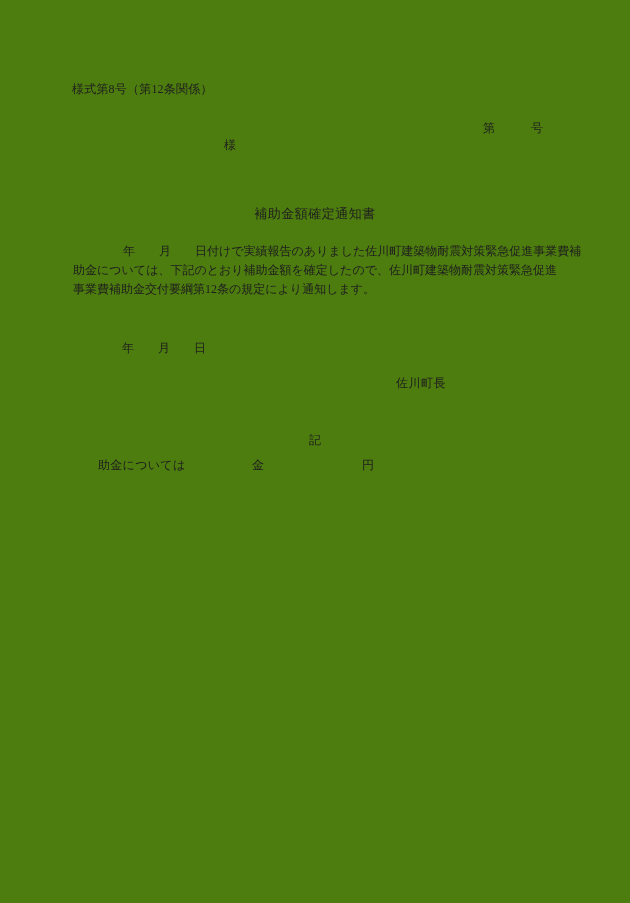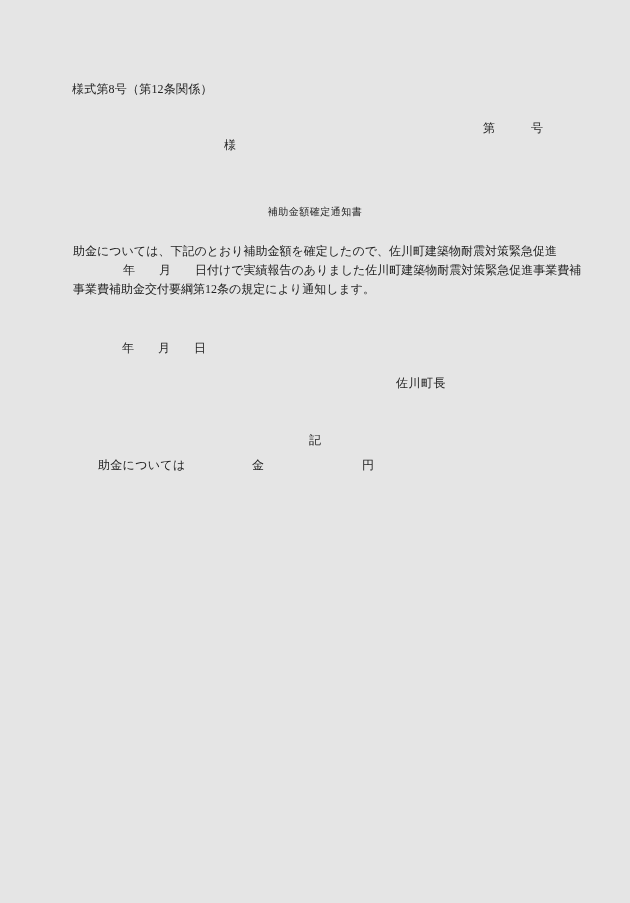--- a/index.html
+++ b/index.html
@@ -4,36 +4,36 @@
 <style>
   html, body {
     margin: 0;
     padding: 0;
     background: #fbfbfb;
   }
   .page {
     position: relative;
     width: 630px;
     height: 903px;
-    background: #e5e5e5;
+    background: #4d7c0f;
     color: #1e1e1e;
     font-family: "Liberation Serif", "DejaVu Serif", serif;
     font-size: 12px;
     overflow: hidden;
   }
   .abs { position: absolute; white-space: pre; }
 
   .form-number   { left: 72px;  top: 81px;  letter-spacing: 0.2px; }
   .doc-number    { left: 483px; top: 120px; }
   .recipient     { left: 224px; top: 137px; }
 
   .doc-title {
     left: 0; right: 0; top: 205px;
     text-align: center;
-    font-size: 10px;
+    font-size: 13px;
     letter-spacing: 0.5px;
     white-space: pre;
     position: absolute;
   }
 
   .body-paragraph {
     position: absolute;
     left: 73px; top: 242px;
     width: 500px;
     line-height: 19px;
@@ -62,22 +62,22 @@
 
   <div class="abs form-number">様式第8号（第12条関係）</div>
 
   <div class="abs doc-number">第　　　号</div>
 
   <div class="abs recipient">様</div>
 
   <div class="doc-title">補助金額確定通知書</div>
 
   <div class="body-paragraph">
+    <div class="body-line indent">年　　月　　日付けで実績報告のありました佐川町建築物耐震対策緊急促進事業費補</div>
     <div class="body-line">助金については、下記のとおり補助金額を確定したので、佐川町建築物耐震対策緊急促進</div>
-    <div class="body-line indent">年　　月　　日付けで実績報告のありました佐川町建築物耐震対策緊急促進事業費補</div>
     <div class="body-line">事業費補助金交付要綱第12条の規定により通知します。</div>
   </div>
 
   <div class="abs date-line">年　　月　　日</div>
 
   <div class="abs sender">佐川町長</div>
 
   <div class="record-marker">記</div>
 
   <div class="abs amount-label">助金については</div>

